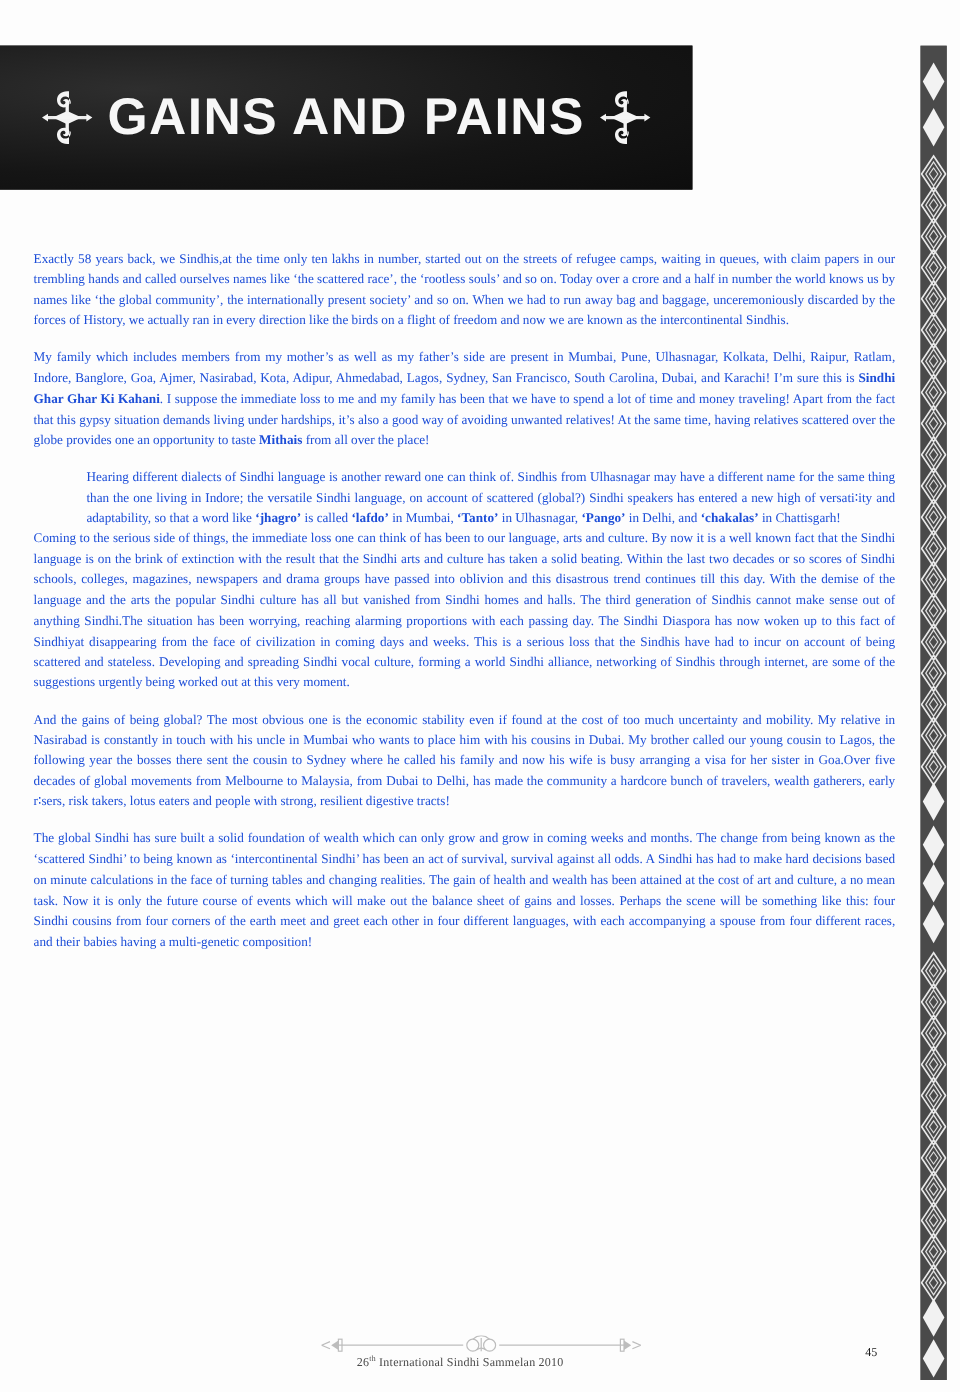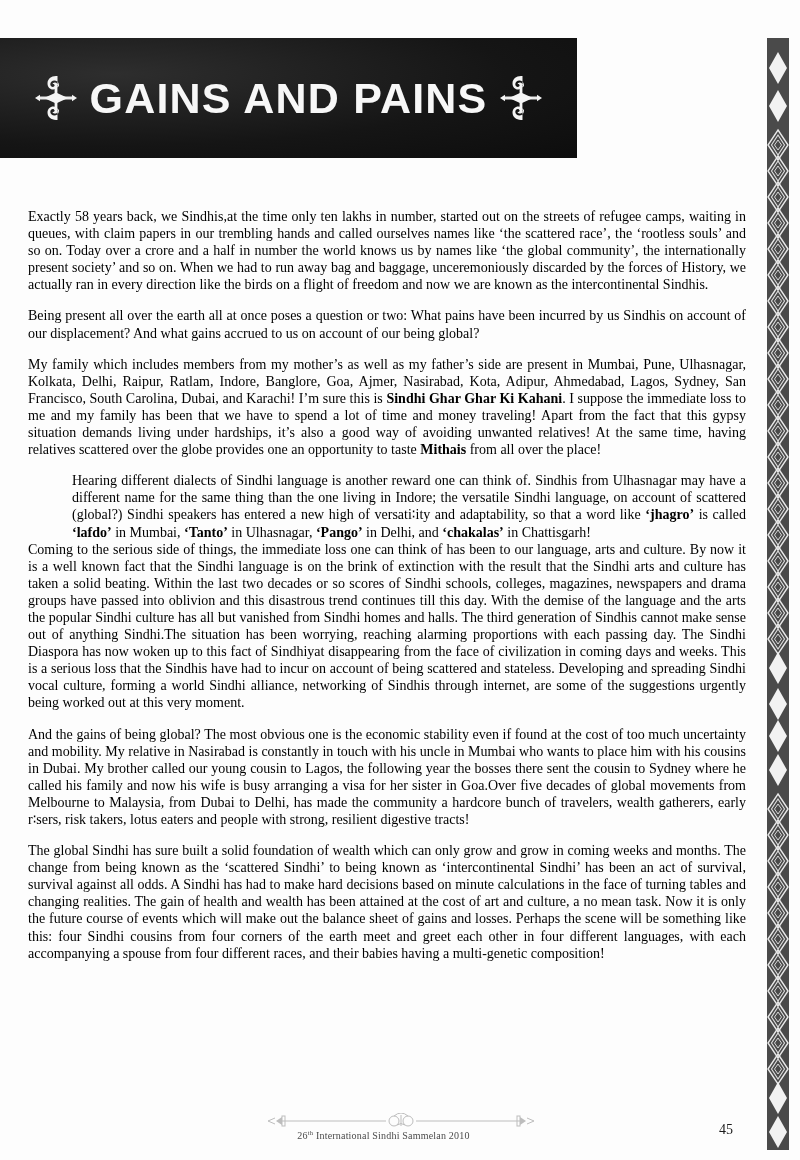--- a/index.html
+++ b/index.html
@@ -72,25 +72,25 @@
 
   
   .content {
     position: absolute;
     left: 28px;
     top: 208px;
     width: 718px;
   }
   p.para {
     margin: 0 0 14px 0;
-    font-size: 14px;
+    font-size: 11px;
     line-height: 17.1px;
     text-align: justify;
     text-justify: inter-word;
-    color: #000000;
+    color: #1d4ed8;
     hyphens: manual;
   }
   p.para.tight { margin-bottom: 0; margin-left: 44px; }
   b { font-weight: bold; }
 
   
   .footer {
     position: absolute;
     left: 0;
     top: 1105px;
@@ -119,21 +119,21 @@
   .footer-caption sup {
     font-size: 6.5px;
     vertical-align: super;
   }
   .page-number {
     position: absolute;
     left: 700px;
     top: 1122px;
     width: 52px;
     text-align: center;
-    font-size: 14px;
+    font-size: 10px;
     color: #1b1b1b;
     font-family: "Liberation Serif", serif;
   }
 </style>
 </head>
 <body>
 
 <div class="page"></div>
 
 <div class="title-banner">
@@ -220,21 +220,20 @@
       <use href="#lozenge" x="0" y="990"></use>
       <use href="#lozenge" x="0" y="1016"></use>
     </g>
     <use href="#solid" x="0" y="1044"></use>
     <use href="#solid" x="0" y="1078"></use>
   </svg>
 </div>
 
 <div class="content">
   <p class="para">Exactly 58 years back, we Sindhis,at the time only ten lakhs in number, started out on the streets of refugee camps, waiting in queues, with claim papers in our trembling hands and called ourselves names like ‘the scattered race’, the ‘rootless souls’ and so on. Today over a crore and a half in number the world knows us by names like ‘the global community’, the internationally present society’ and so on. When we had to run away bag and baggage, unceremoniously discarded by the forces of History, we actually ran in every direction like the birds on a flight of freedom and now we are known as the intercontinental Sindhis.</p>
-  <p class="para">Being present all over the earth all at once poses a question or two: What pains have been incurred by us Sindhis on account of our displacement? And what gains accrued to us on account of our being global?</p>
   <p class="para">My family which includes members from my mother’s as well as my father’s side are present in Mumbai, Pune, Ulhasnagar, Kolkata, Delhi, Raipur, Ratlam, Indore, Banglore, Goa, Ajmer, Nasirabad, Kota, Adipur, Ahmedabad, Lagos, Sydney, San Francisco, South Carolina, Dubai, and Karachi! I’m sure this is <b>Sindhi Ghar Ghar Ki Kahani</b>. I suppose the immediate loss to me and my family has been that we have to spend a lot of time and money traveling! Apart from the fact that this gypsy situation demands living under hardships, it’s also a good way of avoiding unwanted relatives! At the same time, having relatives scattered over the globe provides one an opportunity to taste <b>Mithais</b> from all over the place!</p>
   <p class="para tight">Hearing different dialects of Sindhi language is another reward one can think of. Sindhis from Ulhasnagar may have a different name for the same thing than the one living in Indore; the versatile Sindhi language, on account of scattered (global?) Sindhi speakers has entered a new high of versati∶ity and adaptability, so that a word like <b>‘jhagro’</b> is called <b>‘lafdo’</b> in Mumbai, <b>‘Tanto’</b> in Ulhasnagar, <b>‘Pango’</b> in Delhi, and <b>‘chakalas’</b> in Chattisgarh!</p>
   <p class="para">Coming to the serious side of things, the immediate loss one can think of has been to our language, arts and culture. By now it is a well known fact that the Sindhi language is on the brink of extinction with the result that the Sindhi arts and culture has taken a solid beating. Within the last two decades or so scores of Sindhi schools, colleges, magazines, newspapers and drama groups have passed into oblivion and this disastrous trend continues till this day. With the demise of the language and the arts the popular Sindhi culture has all but vanished from Sindhi homes and halls. The third generation of Sindhis cannot make sense out of anything Sindhi.The situation has been worrying, reaching alarming proportions with each passing day. The Sindhi Diaspora has now woken up to this fact of Sindhiyat disappearing from the face of civilization in coming days and weeks. This is a serious loss that the Sindhis have had to incur on account of being scattered and stateless. Developing and spreading Sindhi vocal culture, forming a world Sindhi alliance, networking of Sindhis through internet, are some of the suggestions urgently being worked out at this very moment.</p>
   <p class="para">And the gains of being global? The most obvious one is the economic stability even if found at the cost of too much uncertainty and mobility. My relative in Nasirabad is constantly in touch with his uncle in Mumbai who wants to place him with his cousins in Dubai. My brother called our young cousin to Lagos, the following year the bosses there sent the cousin to Sydney where he called his family and now his wife is busy arranging a visa for her sister in Goa.Over five decades of global movements from Melbourne to Malaysia, from Dubai to Delhi, has made the community a hardcore bunch of travelers, wealth gatherers, early r∶sers, risk takers, lotus eaters and people with strong, resilient digestive tracts!</p>
   <p class="para">The global Sindhi has sure built a solid foundation of wealth which can only grow and grow in coming weeks and months. The change from being known as the ‘scattered Sindhi’ to being known as ‘intercontinental Sindhi’ has been an act of survival, survival against all odds. A Sindhi has had to make hard decisions based on minute calculations in the face of turning tables and changing realities. The gain of health and wealth has been attained at the cost of art and culture, a no mean task. Now it is only the future course of events which will make out the balance sheet of gains and losses. Perhaps the scene will be something like this: four Sindhi cousins from four corners of the earth meet and greet each other in four different languages, with each accompanying a spouse from four different races, and their babies having a multi-genetic composition!</p>
 </div>
 
 <div class="footer">
   <div class="footer-rule">
     <svg width="278" height="16" viewBox="0 0 278 16" aria-hidden="true">

